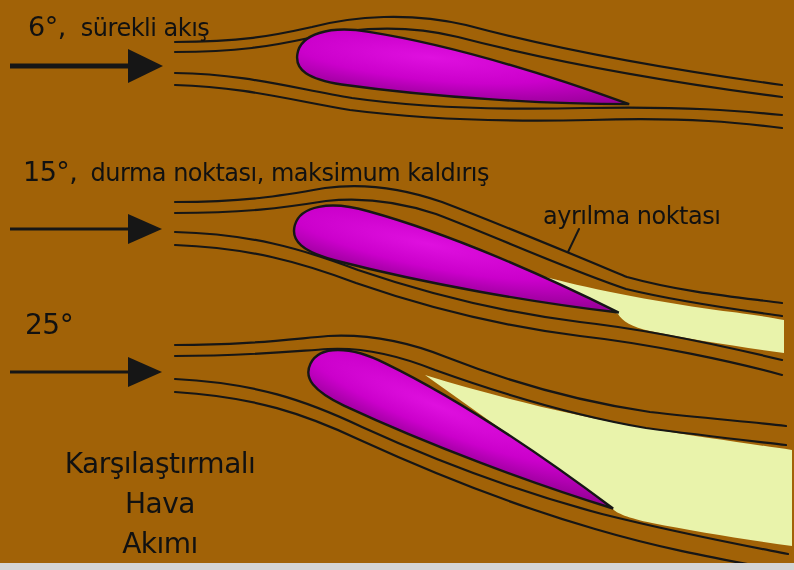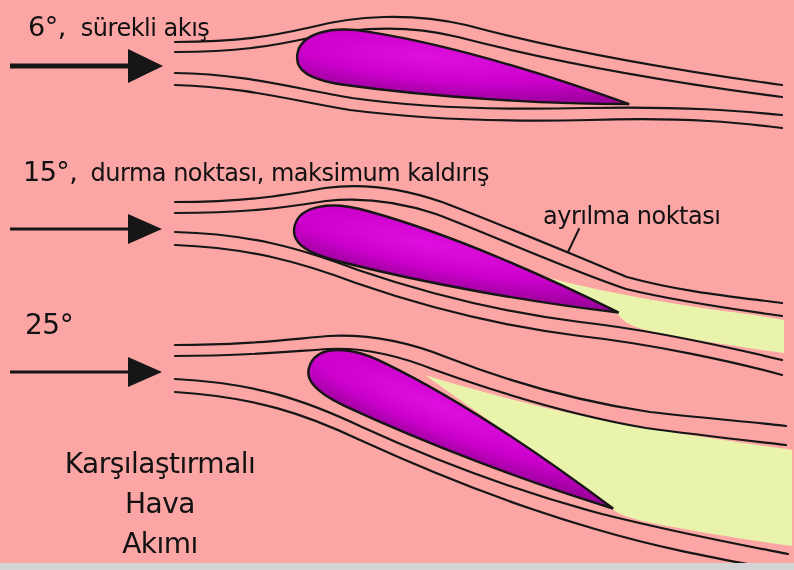--- a/index.html
+++ b/index.html
@@ -1,20 +1,20 @@
 <!DOCTYPE html>
 <html><head>
 <meta charset="utf-8">
 <style>
   html, body { margin: 0; padding: 0; background: #ffffff; }
   .stage {
     position: relative;
     width: 794px;
     height: 570px;
-    background: #fca5a5;
+    background: #a16207;
     overflow: hidden;
     font-family: "DejaVu Sans", "Liberation Sans", sans-serif;
   }
   svg { display: block; }
   .sline { fill: none; stroke-width: 2.2; stroke-linecap: round; }
   .airfoil { stroke-width: 2.4; }
   .arrow-line-thick { stroke-width: 5; }
   .arrow-line-thin { stroke-width: 3; }
   .pointer { fill: none; stroke-width: 2; stroke-linecap: round; }
   text { font-family: "DejaVu Sans", "Liberation Sans", sans-serif; }

